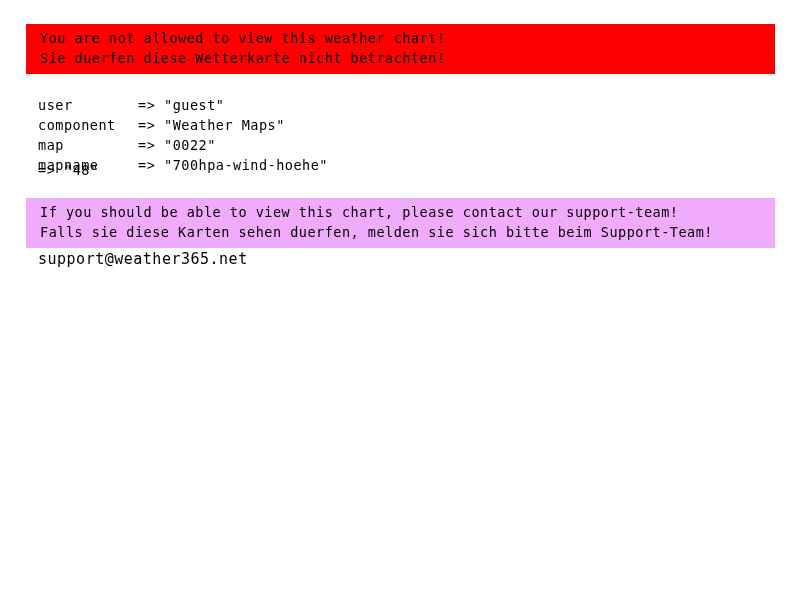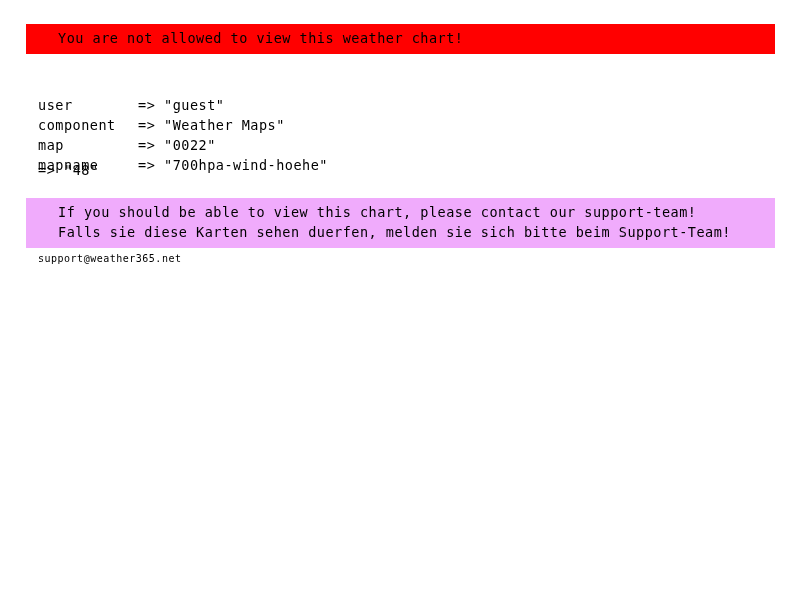--- a/index.html
+++ b/index.html
@@ -32,21 +32,21 @@
   }
   .banner-ok {
     top: 198px;
     background: #f0abfc;
   }
   .banner-line {
     font-size: 13.5px;
     line-height: 20px;
     letter-spacing: 0.5px;
     white-space: pre;
-    padding-left: 32px;
+    padding-left: 14px;
   }
   .params {
     position: absolute;
     left: 38px;
     top: 80px;
   }
   .param-row {
     display: flex;
     align-items: baseline;
     height: 20px;
@@ -65,38 +65,39 @@
   .param-val {
     color: #000000;
   }
   .footer {
     position: absolute;
     left: 38px;
     top: 249px;
     width: 737px;
     display: flex;
     justify-content: space-between;
-    font-size: 10px;
+    font-size: 15px;
     line-height: 20px;
     letter-spacing: 0.5px;
     white-space: pre;
     align-items: flex-end;
   }
   .footer a {
     color: #000000;
     text-decoration: none;
   }
 </style>
 </head>
 <body>
 
 <div class="page">
 
   <div class="banner banner-error">
     <div class="banner-line">You are not allowed to view this weather chart!</div>
+    <div class="banner-line">Sie duerfen diese Wetterkarte nicht betrachten!</div>
   </div>
 
   <div class="params">
     <div class="param-row">
       <span class="param-key">user</span>
       <span class="param-arrow">=&gt;</span>
       <span class="param-val">"guest"</span>
     </div>
     <div class="param-row">
       <span class="param-key">component</span>

